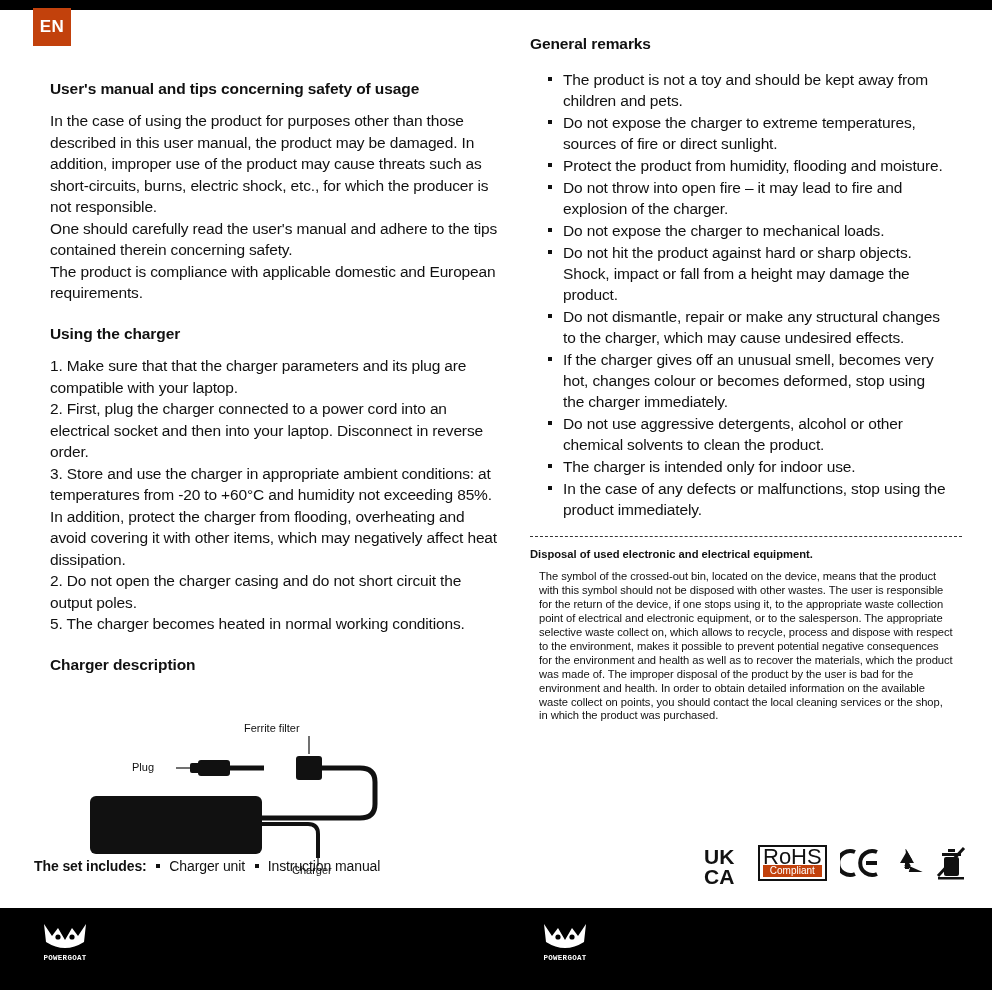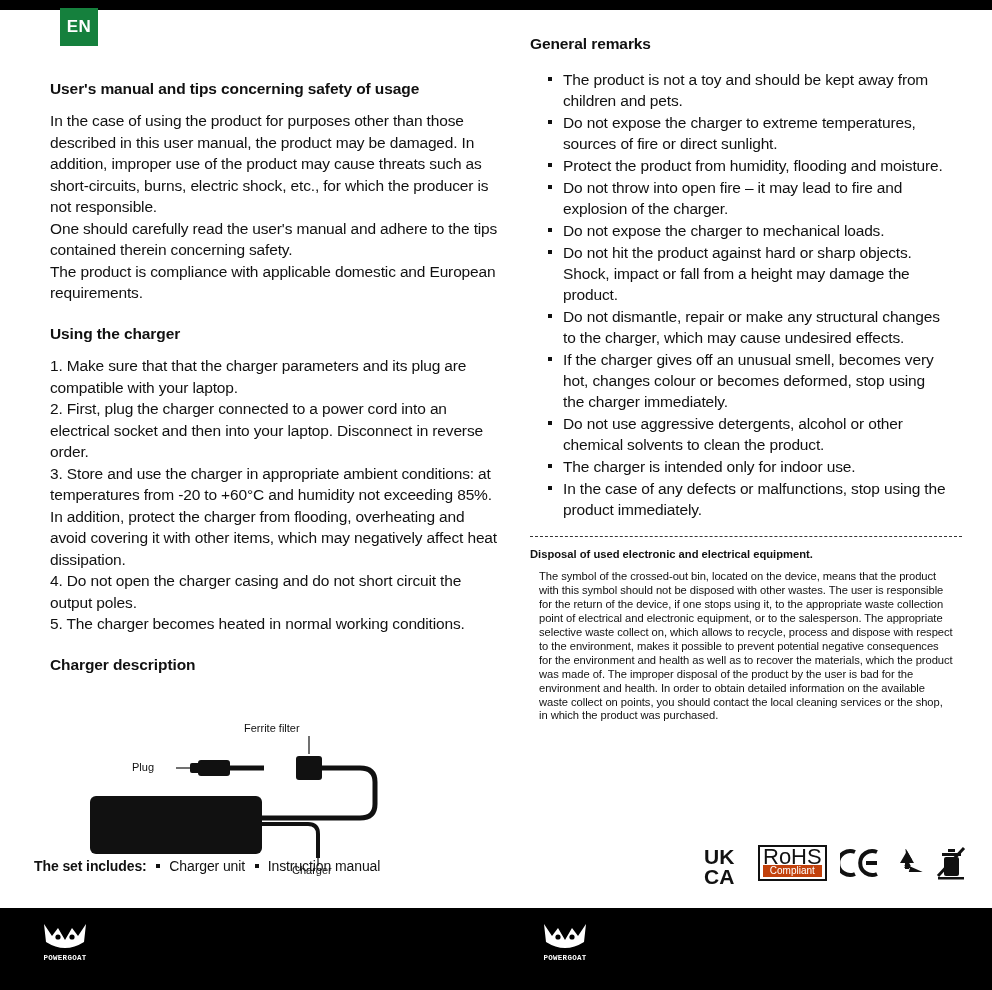--- a/index.html
+++ b/index.html
@@ -31,29 +31,28 @@
   .bar-bottom {
     position: absolute;
     left: 0; top: 908px;
     width: 992px; height: 82px;
     background: #000;
   }
   .lang-badge {
     position: absolute;
     left: 33px; top: 8px;
     width: 38px; height: 38px;
-    background: #15803d;
+    background: #c2410c;
     color: #fff;
     font-size: 17px;
     font-weight: bold;
     display: flex;
     align-items: center;
     justify-content: center;
     letter-spacing: .5px;
-    margin-left: 27px;
   }
   
   .col-left {
     position: absolute;
     left: 50px; top: 60px;
     width: 452px;
     margin-top: 19px;
   }
   .col-right {
     position: absolute;
@@ -210,21 +209,21 @@
       <p class="para">One should carefully read the user's manual and adhere to the tips contained therein concerning safety.</p>
       <p class="para">The product is compliance with applicable domestic and European requirements.</p>
     </div>
 
     <h2 class="section sp">Using the charger</h2>
 
     <div class="block">
       <p class="para">1. Make sure that that the charger parameters and its plug are compatible with your laptop.</p>
       <p class="para">2. First, plug the charger connected to a power cord into an electrical socket and then into your laptop. Disconnect in reverse order.</p>
       <p class="para">3. Store and use the charger in appropriate ambient conditions: at temperatures from -20 to +60°C and humidity not exceeding 85%. In addition, protect the charger from flooding, overheating and avoid covering it with other items, which may negatively affect heat dissipation.</p>
-      <p class="para">4. Do not open the charger casing and do not short circuit the output poles.</p>
+      <p class="para">2. Do not open the charger casing and do not short circuit the output poles.</p>
       <p class="para">5. The charger becomes heated in normal working conditions.</p>
     </div>
 
     <h2 class="section sp">Charger description</h2>
 
     <div class="diagram">
       <svg width="452" height="185" viewBox="0 0 452 185">
 
         <path d="M180 82 L214 82" stroke="#111" stroke-width="5" fill="none"></path>
         <path d="M270 82 L310 82 Q325 82 325 96 L325 118 Q325 132 310 132 L160 132 Q146 132 146 146 L146 168" stroke="#111" stroke-width="5" fill="none"></path>

